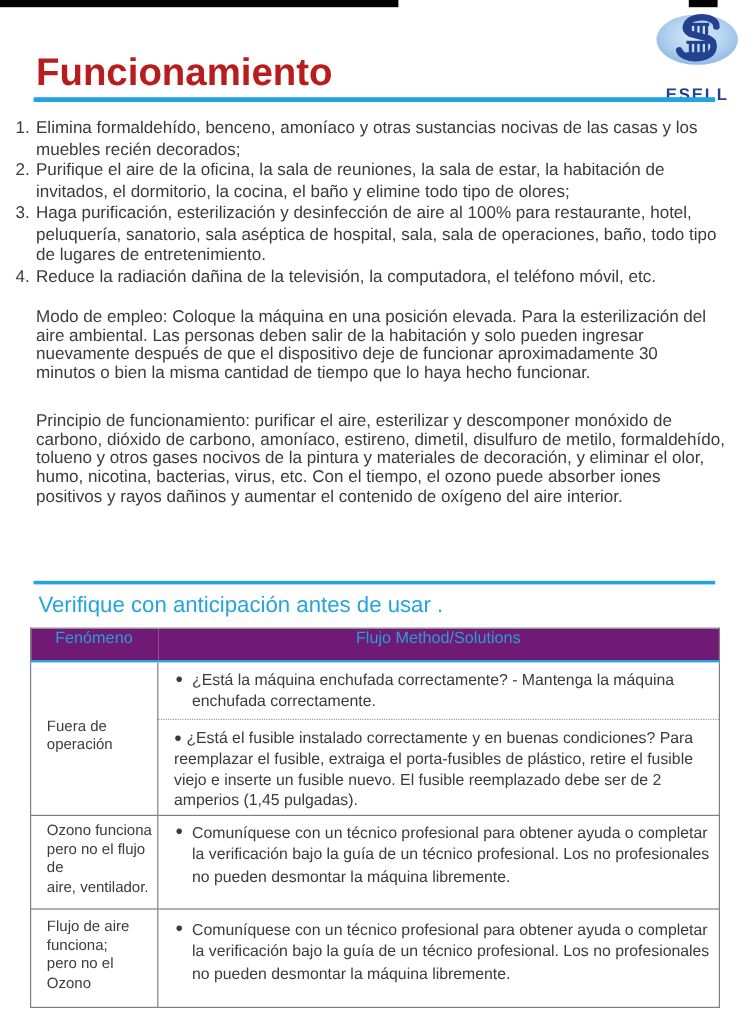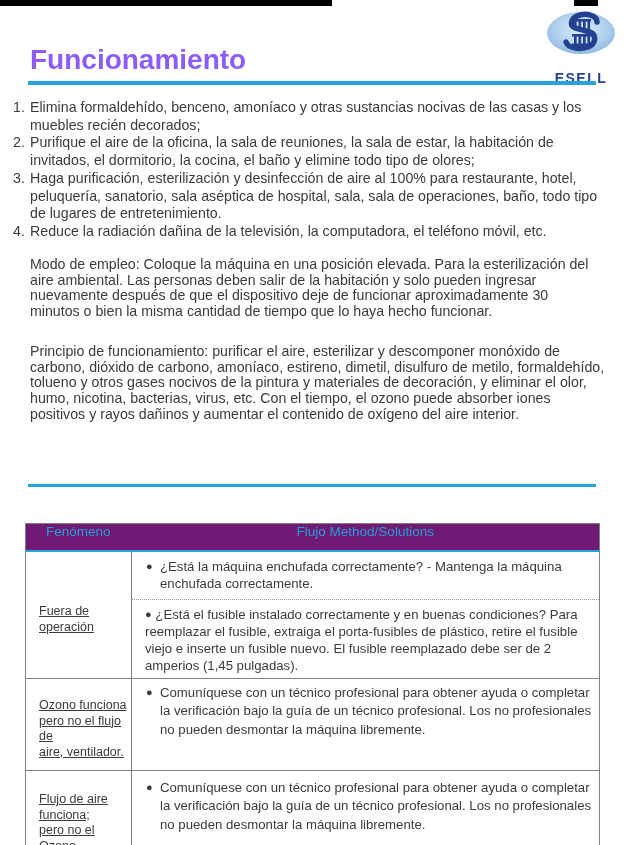--- a/index.html
+++ b/index.html
@@ -18,22 +18,22 @@
   
   .logo{position:absolute;left:543px;top:11px;width:76px;text-align:center;}
   .logo svg{display:block;margin:0 auto;}
   .logo .brand{
     margin-top:14px;font-size:14px;font-weight:bold;color:#24418f;
     letter-spacing:1.5px;line-height:14px;
   }
 
   
   .h1{
-    position:absolute;left:30px;font-size:28px;font-weight:bold;
-    color:#8b5cf6;line-height:30px;white-space:nowrap;
+    position:absolute;left:30px;font-size:32px;font-weight:bold;
+    color:#b91c1c;line-height:30px;white-space:nowrap;
   }
   .rule{position:absolute;left:28px;width:568px;background:#24a3df;}
   #title1{top:45px;}
   #rule1{top:81px;height:4px;}
   #title2{top:449px;}
   #rule2{top:484px;height:3px;}
   .sub{
     position:absolute;left:32px;top:493px;font-size:18.5px;color:#24a3df;
     line-height:22px;white-space:nowrap;
   }
@@ -59,21 +59,21 @@
   .trouble-table col.c1{width:106px;}
   th.hdr{
     background:#701a75;height:26px;font-weight:normal;
     color:#259ed9;font-size:13.5px;
     border-bottom:2px solid #2aa2db;
   }
   th.hdr-phen{text-align:left;padding-left:20px;border-right:none;}
   th.hdr-check{text-align:center;border-left:none;}
   td.phen{
     vertical-align:middle;font-size:12.5px;line-height:15.5px;
-    padding:14px 4px 4px 13px;white-space:pre-line;color:#3b3b3b;text-decoration:underline;
+    padding:0 4px 4px 13px;white-space:pre-line;color:#3b3b3b;
   }
   td.sol{font-size:13.2px;line-height:17px;color:#3b3b3b;}
   td.sol-dotted{border-bottom:1px dotted #9a9a9a;}
   td.sol-dotted-below{border-top:1px dotted #9a9a9a;}
   .sol-inline{padding:6px 8px 4px 13px;min-height:38px;}
   .sol-inline .bullet{font-size:11px;vertical-align:1px;}
   .sol-hang{display:grid;grid-template-columns:14px 1fr;padding:6px 6px 4px 14px;}
   .sol-hang .bullet{font-size:11px;line-height:17px;}
   .r1a{height:48px;}
   .r1b{height:78px;}
@@ -138,20 +138,21 @@
       <span class="num">4.</span>
       <span class="txt">Reduce la radiación dañina de la televisión, la computadora, el teléfono móvil, etc.</span>
     </div>
   </div>
 
   <div class="para" id="para1">Modo de empleo: Coloque la máquina en una posición elevada. Para la esterilización del aire ambiental. Las personas deben salir de la habitación y solo pueden ingresar nuevamente después de que el dispositivo deje de funcionar aproximadamente 30 minutos o bien la misma cantidad de tiempo que lo haya hecho funcionar.</div>
   <div class="para" id="para2">Principio de funcionamiento: purificar el aire, esterilizar y descomponer monóxido de carbono, dióxido de carbono, amoníaco, estireno, dimetil, disulfuro de metilo, formaldehído, tolueno y otros gases nocivos de la pintura y materiales de decoración, y eliminar el olor, humo, nicotina, bacterias, virus, etc. Con el tiempo, el ozono puede absorber iones positivos y rayos dañinos y aumentar el contenido de oxígeno del aire interior.</div>
 
   <div class="rule" id="rule2"></div>
 
+  <div class="sub">Verifique con anticipación antes de usar .</div>
 
   <table class="trouble-table">
     <colgroup>
         <col class="c1">
         <col class="c2">
       </colgroup>
     <tbody>
         <tr>
       <th class="hdr hdr-phen">Fenómeno</th>
       <th class="hdr hdr-check">Flujo Method/Solutions</th>

